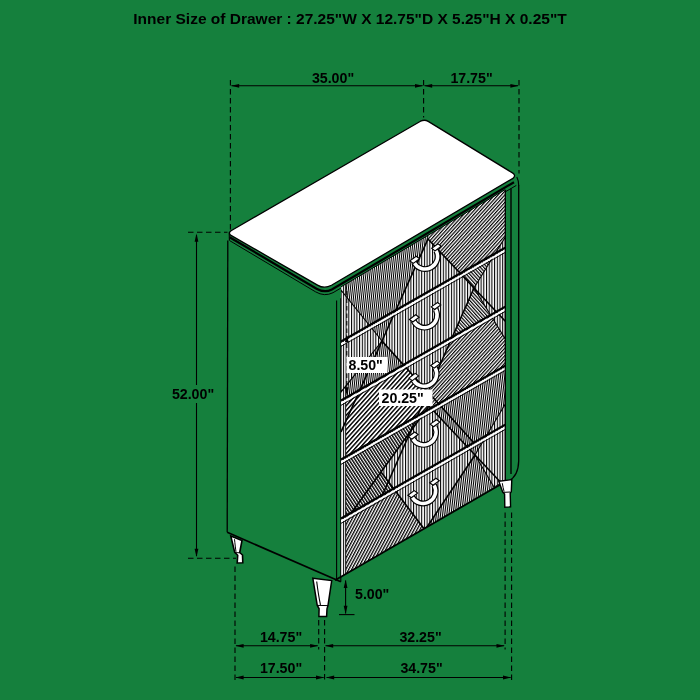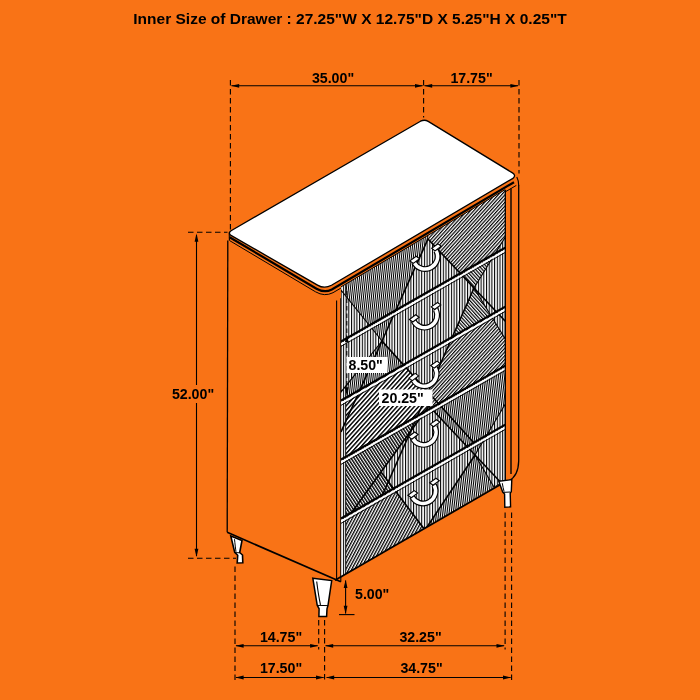--- a/index.html
+++ b/index.html
@@ -1,16 +1,16 @@
 <!DOCTYPE html>
 <html><head>
 <meta charset="utf-8">
 <style>
   html,body{margin:0;padding:0;background:#ffffff;}
-  .wrap{width:700px;height:700px;position:relative;background:#f97316;text-decoration:underline;}
+  .wrap{width:700px;height:700px;position:relative;background:#15803d;text-decoration:underline;}
   svg{position:absolute;left:0;top:0;}
   text{font-family:"Liberation Sans", sans-serif;font-weight:bold;fill:#000;}
   .dim{font-size:14.2px;}
   .title{font-size:15.5px;}
 </style>
 </head>
 <body>
 <div class="wrap">
 <svg width="700" height="700" viewBox="0 0 700 700">
 <defs>

